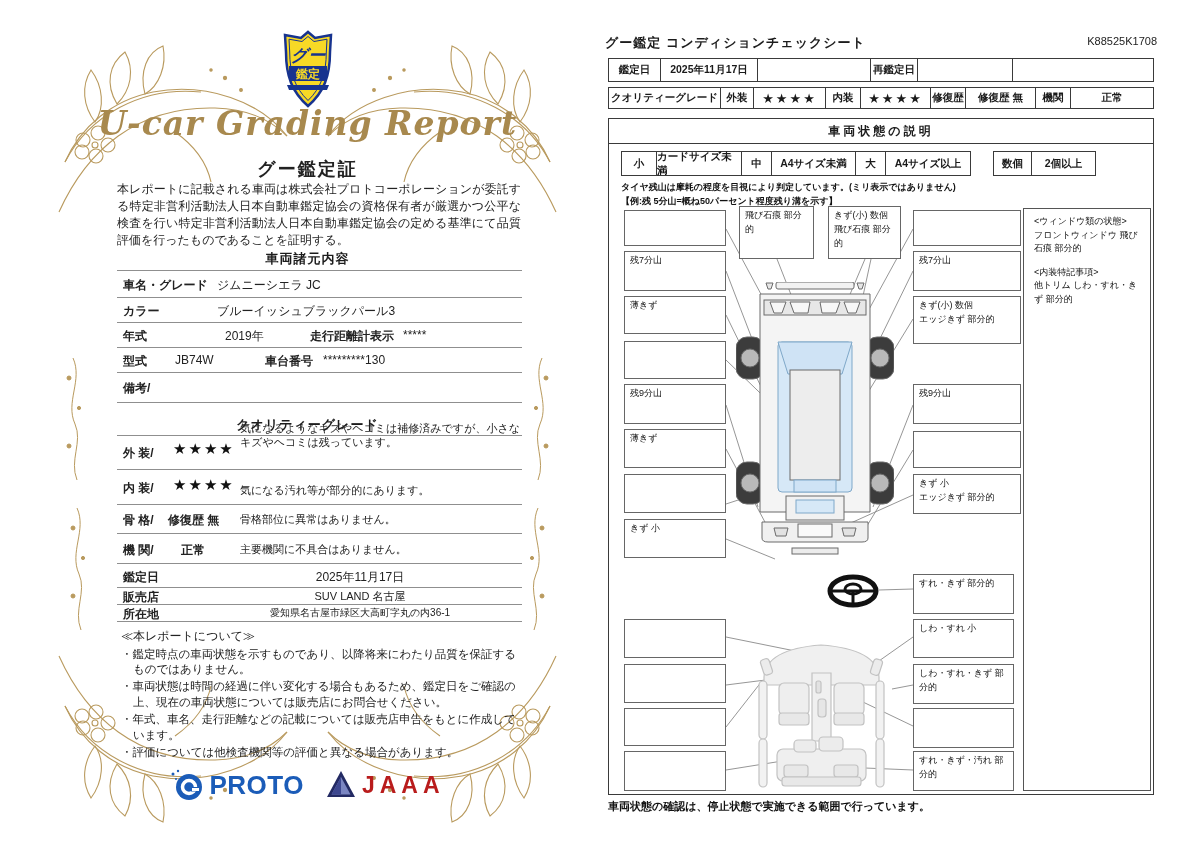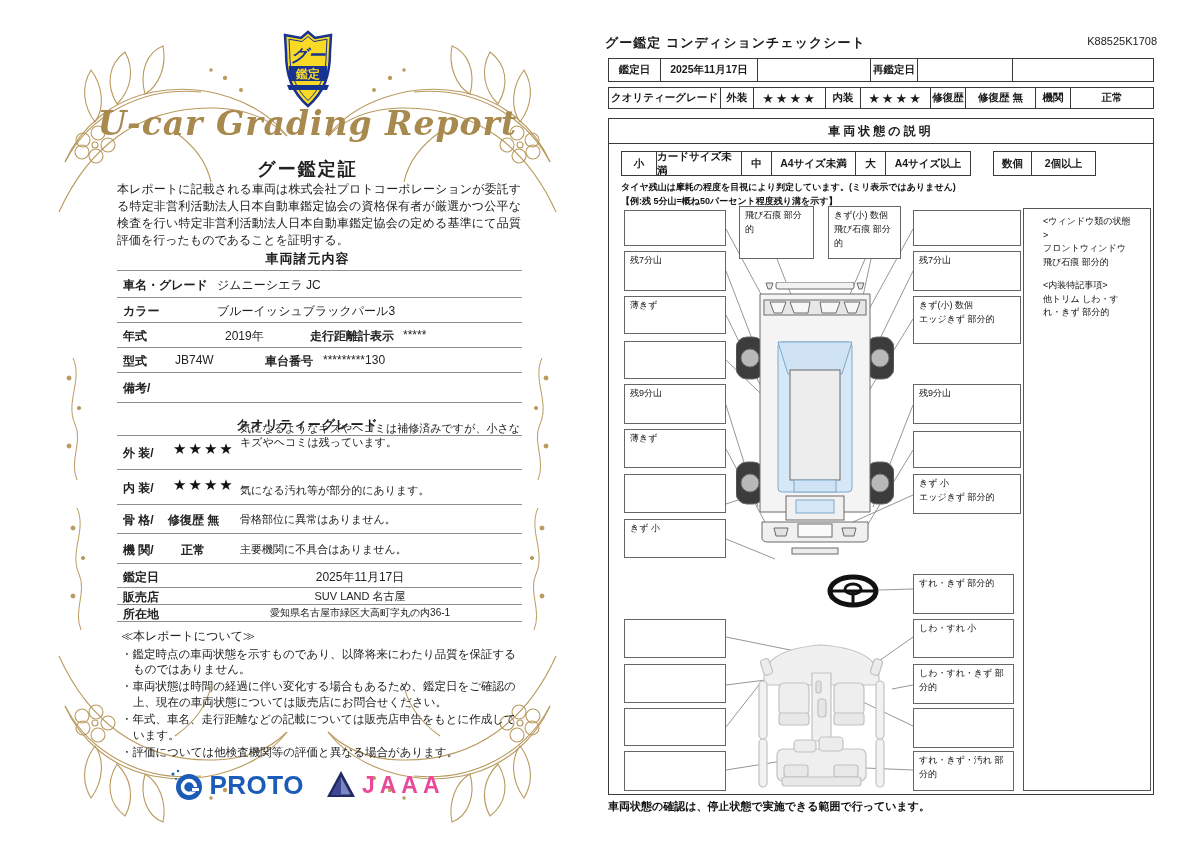--- a/index.html
+++ b/index.html
@@ -27,39 +27,39 @@
   .stars { font-size:15px; letter-spacing:2px; color:#111; font-weight:normal; }
   .grade-desc { position:absolute; left:185px; width:282px; font-size:11px; line-height:1.3; color:#222; }
   .info-value { position:absolute; left:150px; width:310px; text-align:center; font-size:12px; color:#222; }
   .about { position:absolute; top:600px; left:66px; width:404px; font-size:11.5px; line-height:1.38; color:#222; }
   .about-title { font-size:12px; margin-bottom:2px; }
   .about-item { padding-left:12px; text-indent:-12px; margin-bottom:1px; }
   .logos { position:absolute; top:740px; left:0; width:100%; display:flex; justify-content:center; align-items:center; gap:22px; }
   .proto-logo { display:flex; align-items:center; gap:5px; }
   .proto-text { font-size:26px; font-weight:800; color:#1b5cb8; letter-spacing:0.5px; }
   .jaaa-logo { display:flex; align-items:center; gap:6px; }
-  .jaaa-text { font-size:23px; font-weight:800; color:#ec4899; letter-spacing:5px; }
+  .jaaa-text { font-size:23px; font-weight:800; color:#b91c1c; letter-spacing:5px; }
   
   .right-page { position:absolute; left:605px; top:28px; width:552px; height:808px; }
   .rp-title { position:absolute; top:6px; left:0; width:100%; text-align:left;
     font-size:13px; font-weight:bold; letter-spacing:1px; }
   .rp-code { position:absolute; top:7px; right:0; font-size:11px; color:#222; }
   .tbl { position:absolute; display:flex; border:1.5px solid #3a3a3a; background:#fff; }
   .tbl .c { border-right:1px solid #3a3a3a; display:flex; align-items:center; justify-content:center;
     font-size:10.5px; font-weight:600; color:#1a1a1a; height:100%; }
   .tbl .c:last-child { border-right:none; }
   .tbl .c.st { font-size:13px; letter-spacing:2px; font-weight:normal; }
   .cond-box { position:absolute; left:3px; top:90px; width:546px; height:677px; border:1.5px solid #3a3a3a; }
   .cond-head { position:absolute; top:0; left:0; width:100%; height:25px; border-bottom:1.5px solid #3a3a3a;
     display:flex; align-items:center; justify-content:center; font-size:12px; font-weight:bold; letter-spacing:3px; }
   .tire-note { position:absolute; left:12px; top:62px; font-size:9px; font-weight:bold; line-height:1.5; color:#111; }
   .ab { position:absolute; border:1px solid #666; background:#fff; font-size:9px; line-height:1.55;
     padding:2px 5px; color:#111; white-space:pre-line; overflow:hidden; }
   .side-box { position:absolute; left:414px; top:89px; width:128px; height:583px; border:1px solid #555;
-    padding:6px 19px; font-size:9px; line-height:1.5; color:#111; }
+    padding:6px 10px; font-size:9px; line-height:1.5; color:#111; }
   .side-gap { height:10px; }
   .rp-footer { position:absolute; top:771px; left:3px; font-size:11px; font-weight:bold; color:#111; }
   .leader { position:absolute; left:0; top:0; width:546px; height:677px; pointer-events:none; }
   svg text { font-family:"Liberation Sans", sans-serif; }
 </style>
 </head>
 <body>
 
 <div class="canvas">
 

